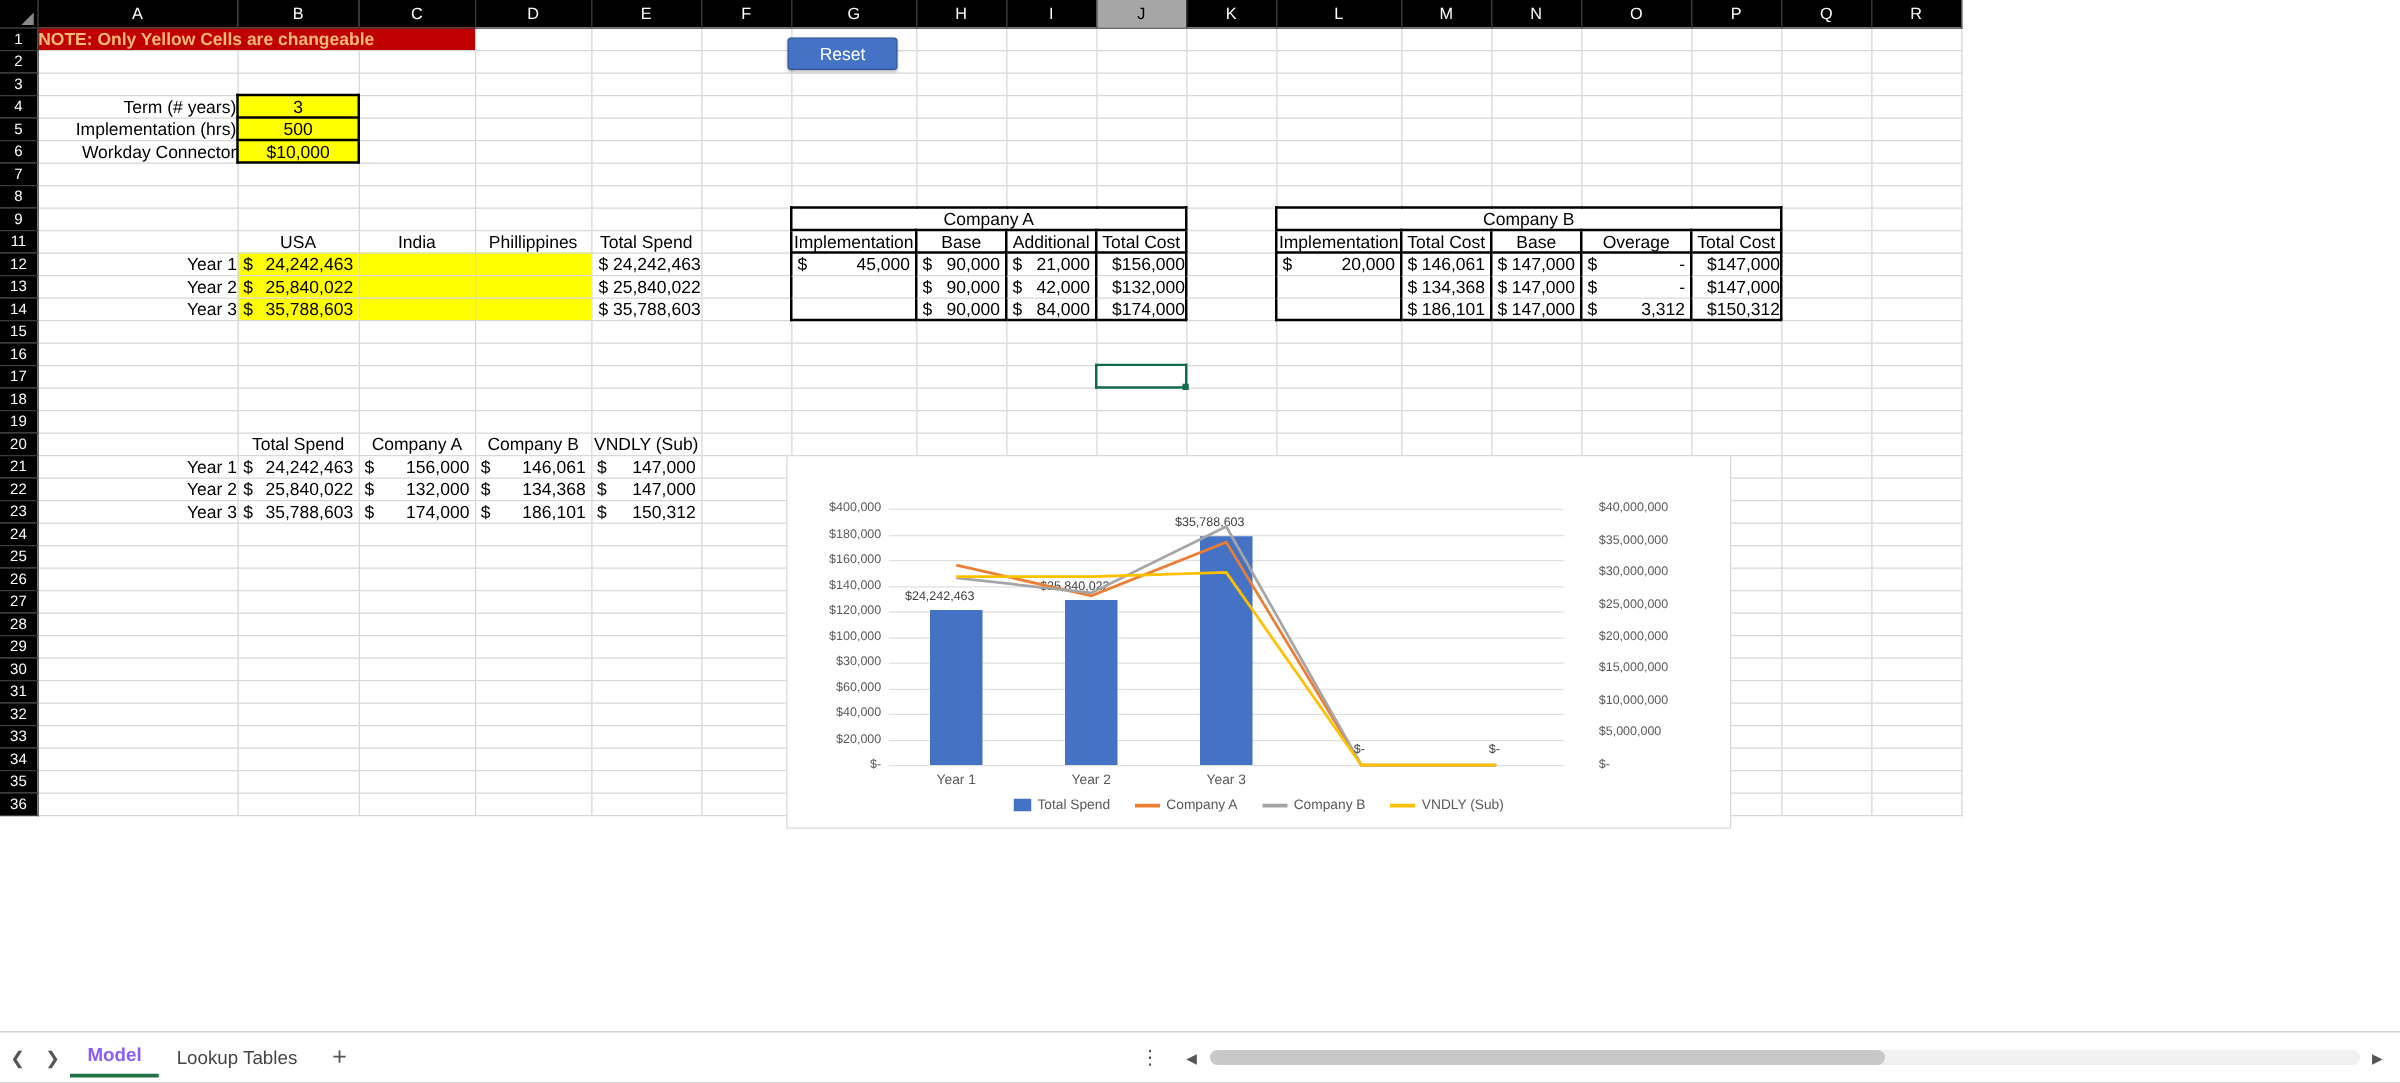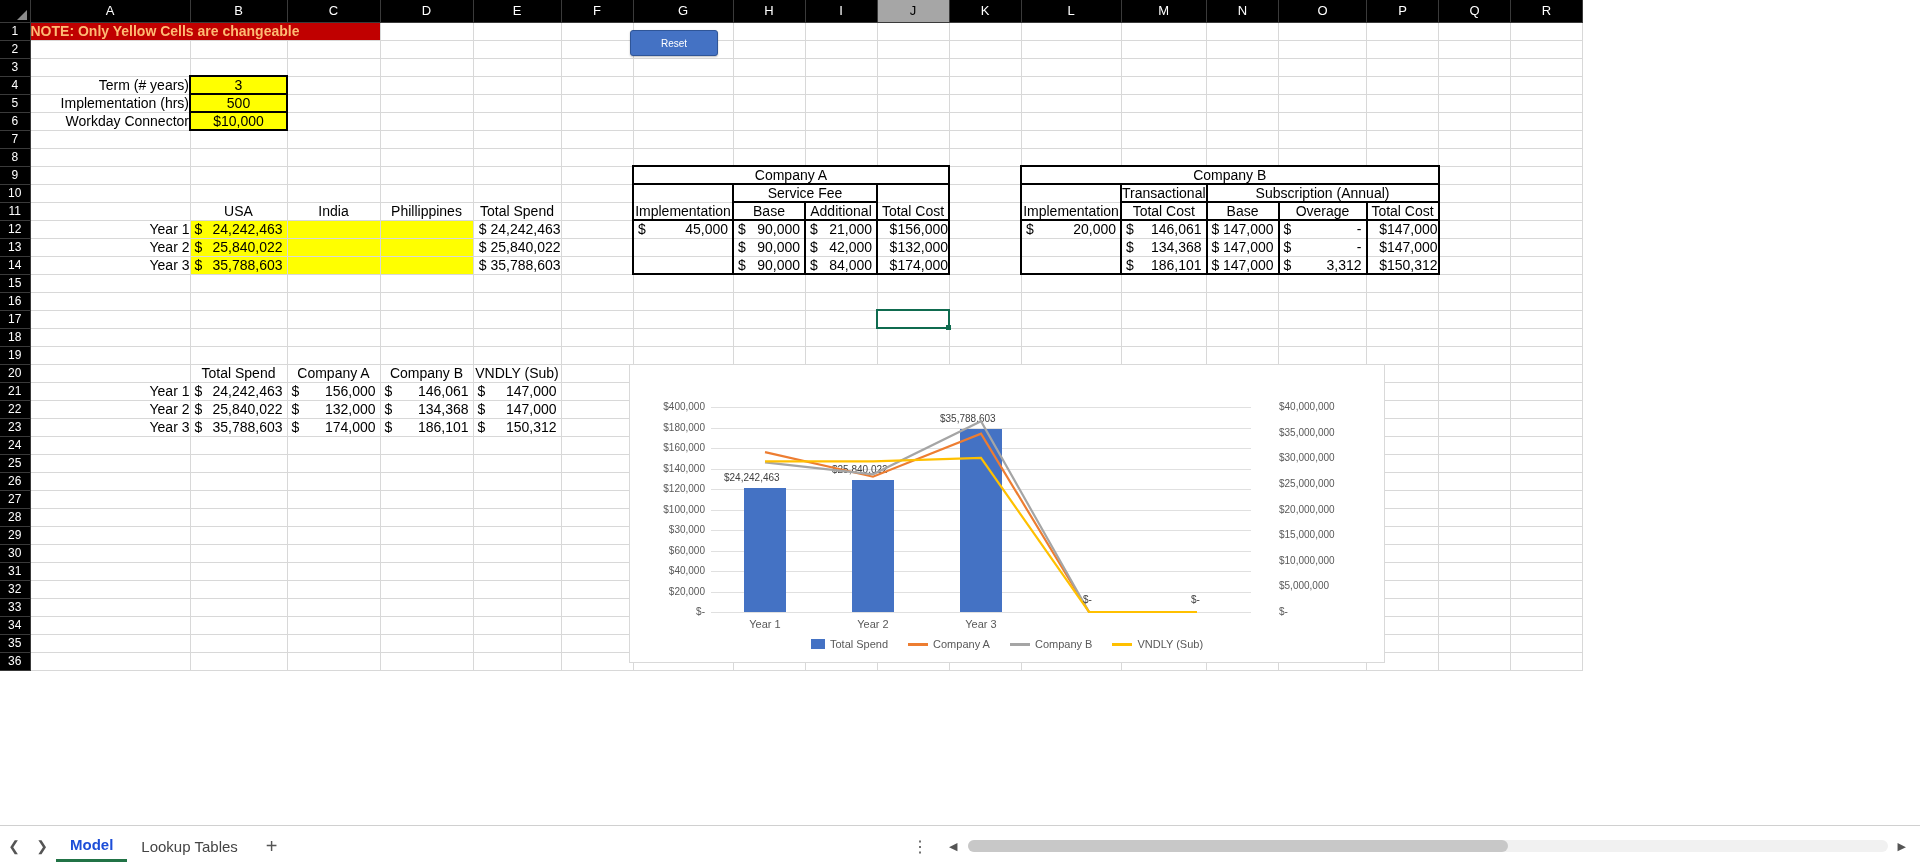--- a/index.html
+++ b/index.html
@@ -92,21 +92,21 @@
   }
   .selcell:after{
     content:""; position:absolute; right:-3px; bottom:-3px; width:5px; height:5px;
     background:#0f6b4f;
   }
 
   
   .reset-btn {
     position: absolute; left: 630px; top: 30px; width: 88px; height: 26px;
     background: #4472C4; color:#fff; border: 1px solid #2f5597;
-    border-radius: 3px; font-size: 10px; cursor: pointer;
+    border-radius: 3px; font-size: 14px; cursor: pointer;
     display:flex; align-items:center; justify-content:center;
     box-shadow: 0 1px 2px rgba(0,0,0,.25);
   }
 
   
   .chart {
     position: absolute; left: 629px; top: 364px; width: 756px; height: 299px;
     background: #ffffff; border: 1px solid #d9d9d9;
   }
   .chart-title {
@@ -140,21 +140,21 @@
     display:flex; align-items:center;
   }
   .navbtn {
     width: 28px; height: 28px; display:flex; align-items:center; justify-content:center;
     color:#555; font-size: 14px; cursor:pointer;
   }
   .tab {
     height: 32px; display:flex; align-items:center; padding: 0 14px;
     font-size: 15px; color:#444; cursor:pointer;
   }
-  .tab.active { font-weight:bold; color:#1d4ed8; border-bottom: 3px solid #217346; background:#fff;justify-content:flex-end; }
+  .tab.active { font-weight:bold; color:#8b5cf6; border-bottom: 3px solid #217346; background:#fff;justify-content:flex-end; }
   .addsheet { font-size: 20px; color:#555; padding: 0 14px; cursor:pointer; }
   .hscroll-wrap { margin-left:auto; display:flex; align-items:center; gap:6px; padding-right: 10px; }
   .kebab { color:#555; font-size:16px; letter-spacing:1px; cursor:pointer; padding:0 10px;}
   .sc-arrow { color:#555; font-size: 11px; cursor:pointer; padding: 0 4px;}
   .sc-track { width: 920px; height: 12px; background:#f1f1f1; border-radius:6px; position:relative; }
   .sc-thumb { position:absolute; left:0; top:0; height:12px; width: 540px; background:#c8c8c8; border-radius:6px; }
 </style>
 </head>
 <body>
 
@@ -379,38 +379,20 @@
             <td class="rowhdr">9</td>
             <td class="cell"></td>
             <td class="cell"></td>
             <td class="cell"></td>
             <td class="cell"></td>
             <td class="cell"></td>
             <td class="cell"></td>
             <td class="cell c b bx" colspan="4"><span>Company A</span></td>
             <td class="cell"></td>
             <td class="cell c b bx" colspan="5"><span>Company B</span></td>
-            <td class="cell"></td>
-            <td class="cell"></td>
-          </tr>
-          <tr>
-            <td class="rowhdr">10</td>
-            <td class="cell"></td>
-            <td class="cell"></td>
-            <td class="cell"></td>
-            <td class="cell"></td>
-            <td class="cell"></td>
-            <td class="cell"></td>
-            <td class="cell bx-l bx-r"></td>
-            <td class="cell c b bx-r bx-b" colspan="2"><span>Service Fee</span></td>
-            <td class="cell bx-r"></td>
-            <td class="cell"></td>
-            <td class="cell bx-l bx-r"></td>
-            <td class="cell c b bx-r bx-b"><span>Transactional</span></td>
-            <td class="cell c b bx-r bx-b" colspan="3"><span>Subscription (Annual)</span></td>
             <td class="cell"></td>
             <td class="cell"></td>
           </tr>
           <tr>
             <td class="rowhdr">11</td>
             <td class="cell"></td>
             <td class="cell c b"><span>USA</span></td>
             <td class="cell c b"><span>India</span></td>
             <td class="cell c b"><span>Phillippines</span></td>
             <td class="cell c b"><span>Total Spend</span></td>

